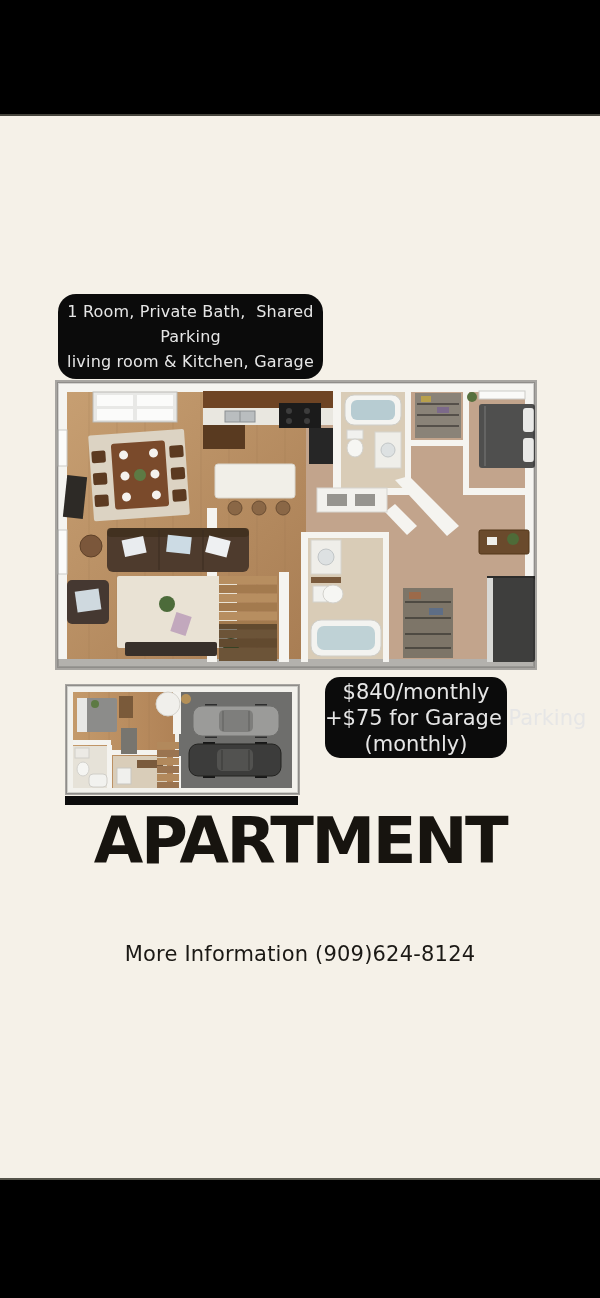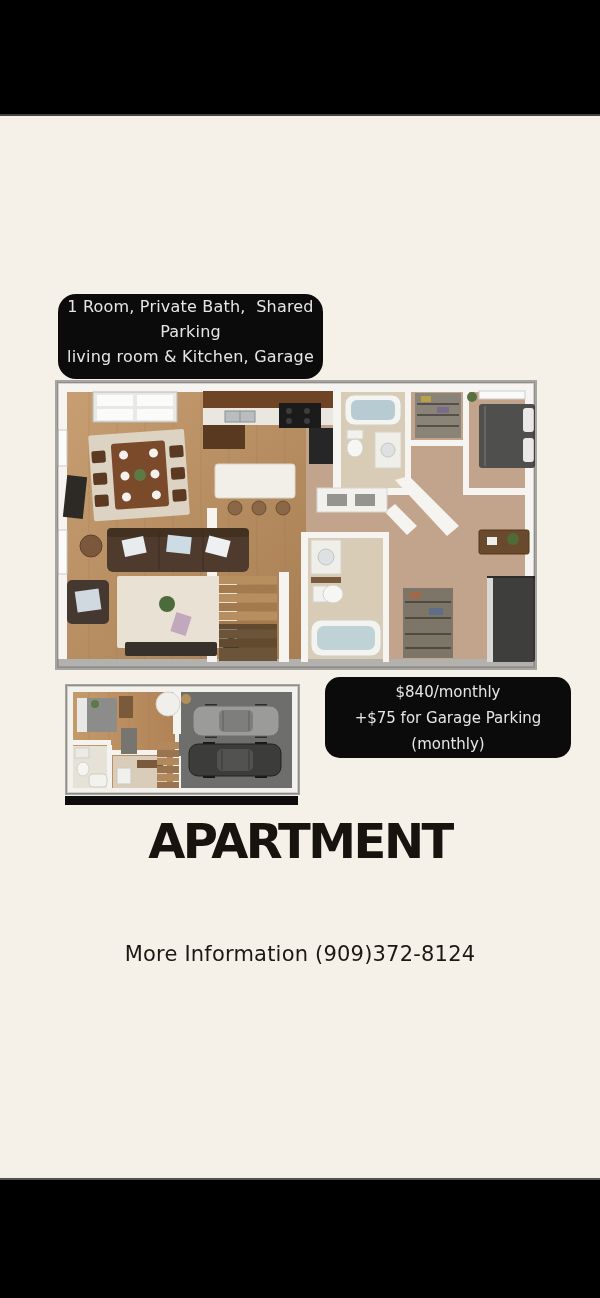--- a/index.html
+++ b/index.html
@@ -15,38 +15,38 @@
     position:absolute; left:0; top:114px; width:600px; height:1066px;
     background:#f5f1e8; box-sizing:border-box;
     border-top:2px solid #45443c; border-bottom:2px solid #55544a;
   }
   .textbox {
     position:absolute; background:#0b0b0b; color:#e6e6e6;
     text-align:center; box-sizing:border-box; z-index:5;
   }
   .features-box {
     left:58px; top:178px; width:265px; height:85px; border-radius:18px;
-    font-size:16px; line-height:25px; letter-spacing:0.2px;
+    font-size:16px; line-height:25px; padding-top:5px; letter-spacing:0.2px;
   }
   .price-box {
-    left:325px; top:561px; width:246px; height:81px; border-radius:15px;
-    font-size:15px; line-height:26px; padding-top:2px;
+    left:325px; top:561px; width:182px; height:81px; border-radius:15px;
+    font-size:21px; line-height:26px; padding-top:2px;
   }
   .textbox span { display:block; white-space:pre; }
   .floorplan { position:absolute; display:block; }
   .floorplan.main { left:55px; top:264px; width:482px; height:290px; }
   .floorplan.garage { left:65px; top:568px; width:235px; height:111px; }
   .underline-bar {
     position:absolute; left:65px; top:680px; width:233px; height:9px;
     background:#0c0c0c;
   }
   .headline {
     position:absolute; left:0; top:694px; width:600px; margin:0;
     text-align:center; color:#17140f;
-    font-weight:900; font-size:48px; line-height:62px; letter-spacing:-2.5px;
+    font-weight:900; font-size:64px; line-height:62px; letter-spacing:-2.5px;
   }
   .headline span { display:block; }
   .contact {
     position:absolute; left:0; top:826px; width:600px;
     text-align:center; color:#1b1915; font-size:21px; font-weight:500;
     letter-spacing:0.2px;
   }
 </style>
 </head>
 <body>
@@ -332,19 +332,19 @@
     <div class="textbox price-box">
       <span>$840/monthly</span>
       <span>+$75 for Garage Parking</span>
       <span>(monthly)</span>
     </div>
 
     <h1 class="headline">
       <span>APARTMENT</span>
     </h1>
 
-    <div class="contact">More Information (909)372-8124</div>
+    <div class="contact">More Information (909)624-8124</div>
 
   </div>
 
   <div class="letterbox bottom"></div>
 
 </div>
 
 </body></html>

